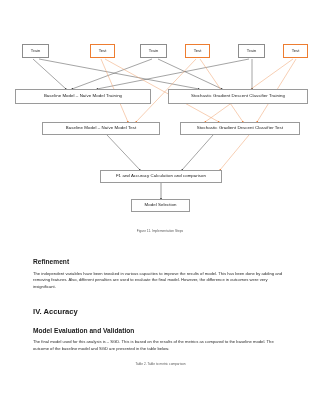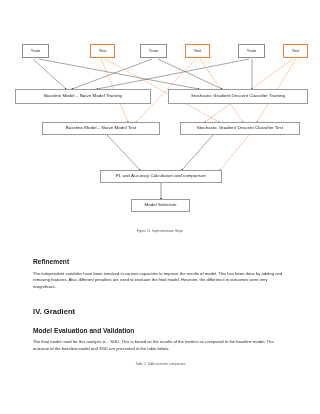--- a/index.html
+++ b/index.html
@@ -196,21 +196,21 @@
   <div class="fig-caption">Figure 11. Implementation Steps</div>
 </div>
 
 <div id="doc-body">
 
   <h2 class="h-sub">Refinement</h2>
   <p class="para">The independent variables have been tweaked in various capacities to improve the results of model. This has been done by adding and removing features. Also, different penalties are used to evaluate the final model. However, the difference in outcomes were very insignificant.</p>
 
   <div class="gap-a"></div>
 
-  <h1 class="h-main">IV. Gradient</h1>
+  <h1 class="h-main">IV. Accuracy</h1>
 
   <div class="gap-b"></div>
 
   <h2 class="h-sub">Model Evaluation and Validation</h2>
 
   <p class="para">The final model used for this analysis is – SGD. This is based on the results of the metrics as compared to the baseline model. The outcome of the baseline model and SGD are presented in the table below.</p>
 
   <div class="tbl-caption">Table 2. Table to metric comparison</div>
 </div>
 

